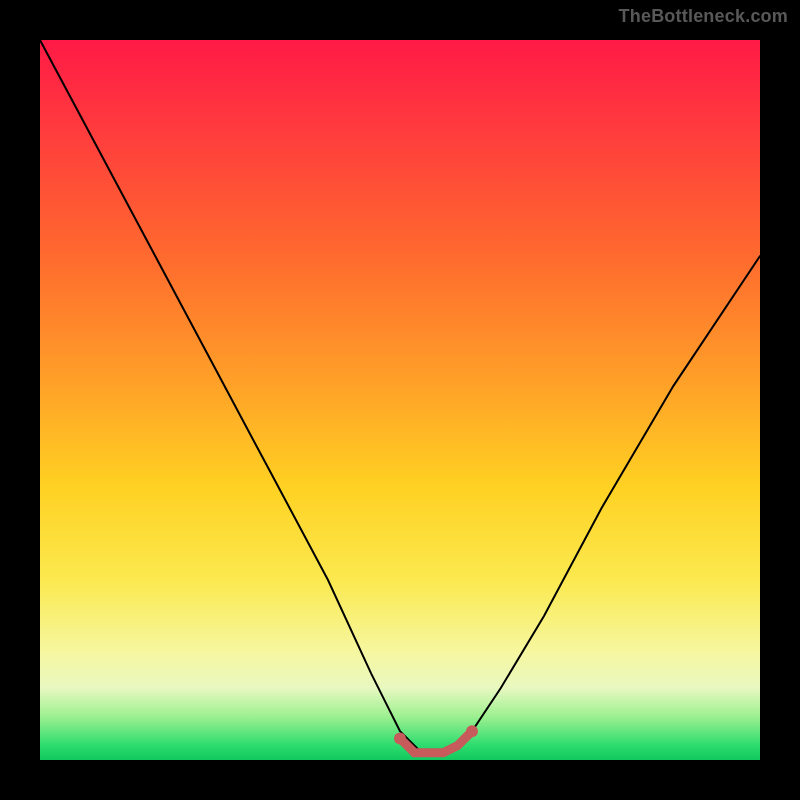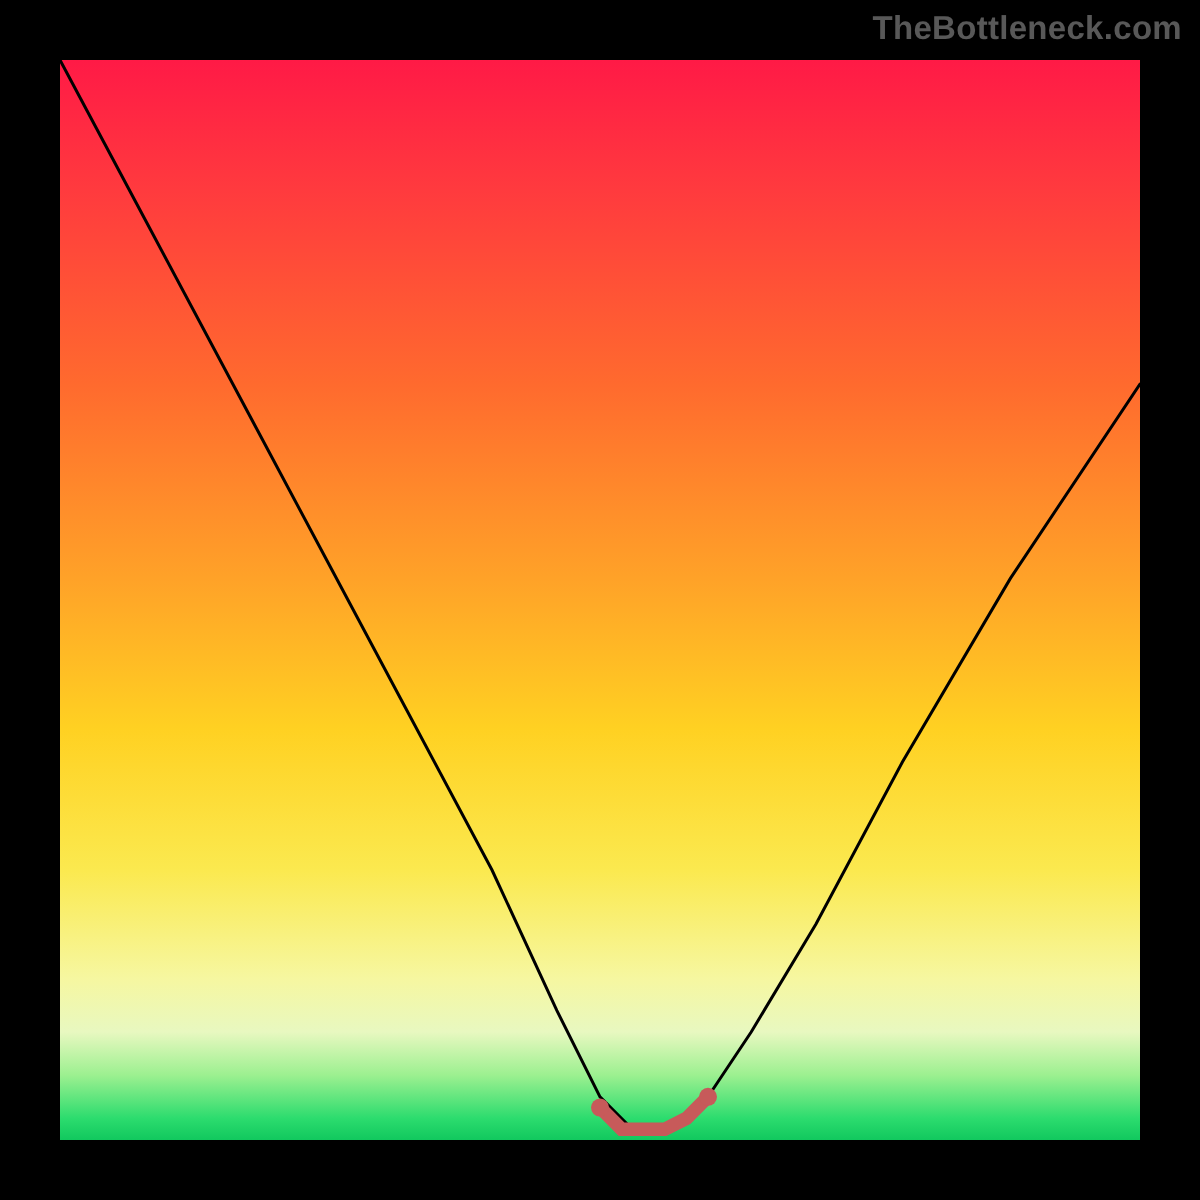--- a/index.html
+++ b/index.html
@@ -36,21 +36,21 @@
       #e8f8c0 90%,
       #9cf090 94%,
       #2cdc6e 98%,
       #11c85e 100%
     );
   }
   .watermark {
     position: absolute;
     top: 6px;
     right: 12px;
-    font-size: 22px;
+    font-size: 18px;
     font-weight: 600;
     color: #585858;
     letter-spacing: 0.2px;
     user-select: none;
   }
   svg {
     position: absolute;
     left: 0;
     top: 0;
   }

